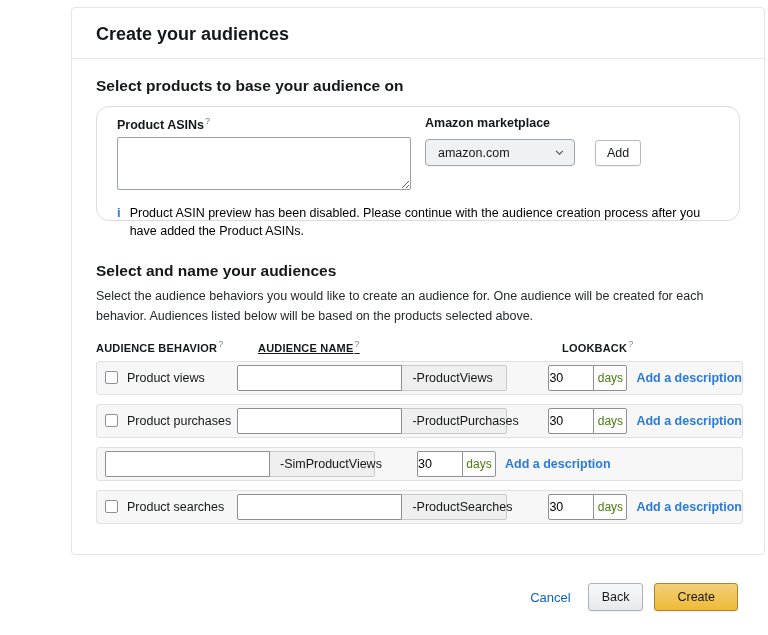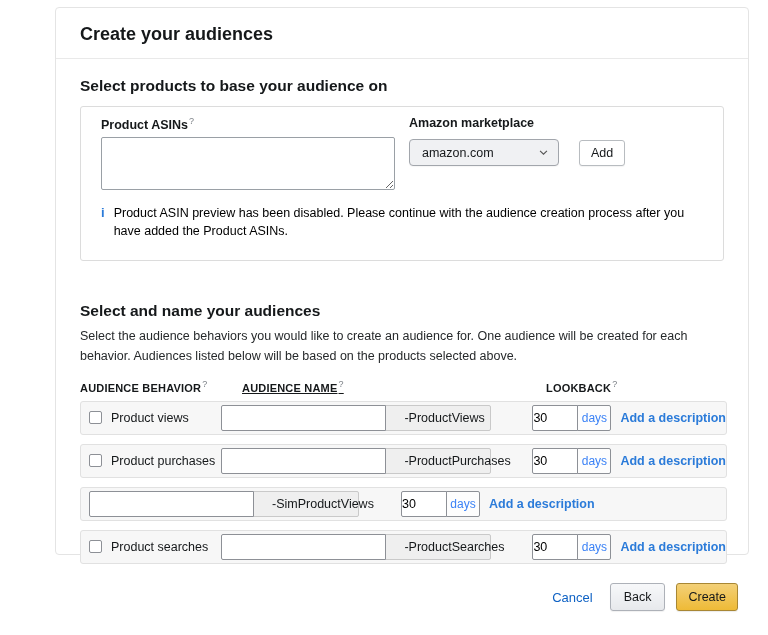--- a/index.html
+++ b/index.html
@@ -5,42 +5,42 @@
   * { box-sizing: border-box; margin: 0; padding: 0; }
   html, body {
     width: 768px; height: 635px;
     background: #ffffff;
     font-family: "Liberation Sans", "DejaVu Sans", sans-serif;
     color: #111111;
     overflow: hidden;
   }
   .card {
     position: absolute;
-    left: 55px; top: 7px;
+    left: 71px; top: 7px;
     width: 694px; height: 548px;
     background: #ffffff;
     border: 1px solid #e4e4e4;
     border-radius: 4px;
   }
   .card-header {
     padding: 16px 24px 13px 24px;
     border-bottom: 1px solid #e9e9e9;
   }
   .card-title { font-size: 18px; font-weight: 600; color: #15181a; }
   .card-body { padding: 12px 24px 0 24px; }
 
   .section-heading { font-size: 15.5px; font-weight: 600; color: #15181a; margin-top: 6px; }
 
   
   .products-box {
     margin-top: 11px;
     border: 1px solid #dcdcdc;
-    border-radius: 3px;
+    border-radius: 13px;
     padding: 9px 20px 14px 20px;
-    height: 155px;
+    height: 115px;
   }
   .products-row { display: flex; align-items: flex-start; }
   .field-label { font-size: 12.5px; font-weight: 700; color: #15181a; }
   .help-sup { font-size: 9px; color: #7a7f85; vertical-align: super; font-weight: 400; margin-left: 1px; }
   .asin-field { width: 294px; }
   .asin-textarea {
     margin-top: 5px;
     width: 294px; height: 53px;
     border: 1px solid #9aa0a6;
     border-radius: 2px;
@@ -131,40 +131,40 @@
     position: relative; z-index: 1;
   }
   .name-suffix {
     width: 106px; height: 26px;
     margin-left: -1px;
     border: 1px solid #c9c9c9;
     border-radius: 0 2px 2px 0;
     background: #efefef;
     font-size: 12.5px; color: #15181a;
     display: flex; align-items: center;
-    padding-left: 18px;
+    padding-left: 10px;
     white-space: nowrap;
   }
   .lookback-group { display: flex; margin-left: 41px; height: 26px; }
   .lookback-input {
     width: 46px; height: 26px;
     border: 1px solid #8d9096;
     border-radius: 2px 0 0 2px;
     background: #fff;
     padding: 0 0;
     font-size: 12.5px;
     position: relative; z-index: 1;
   }
   .lookback-unit {
     width: 34px; height: 26px;
     margin-left: -1px;
     border: 1px solid #8d9096;
     border-radius: 0 2px 2px 0;
     background: #fdfdfd;
-    font-size: 12px; color: #3b82f6;
+    font-size: 12px; color: #4d7c0f;
     display: flex; align-items: center; justify-content: center;
   }
   .desc-link {
     margin-left: 9px;
     font-size: 12.5px;
     font-weight: 600;
     color: #2b7bd9;
     text-decoration: none;
     cursor: pointer;
     white-space: nowrap;
@@ -182,21 +182,21 @@
     margin-right: 17px;
   }
   .btn-back {
     padding: 6px 13px;
     background: linear-gradient(#f7f8fa, #e7e9ec);
     border: 1px solid #adb1b8;
     box-shadow: 0 1px 1px rgba(0,0,0,0.06);
   }
   .btn-create {
     margin-left: 11px;
-    padding: 6px 11px;
+    padding: 6px 22px;
     background: linear-gradient(#f3d078, #eeba37);
     border: 1px solid #a88734;
     box-shadow: 0 1px 1px rgba(0,0,0,0.08);
   }
 </style>
 </head>
 <body>
 
 <div class="card">
 

